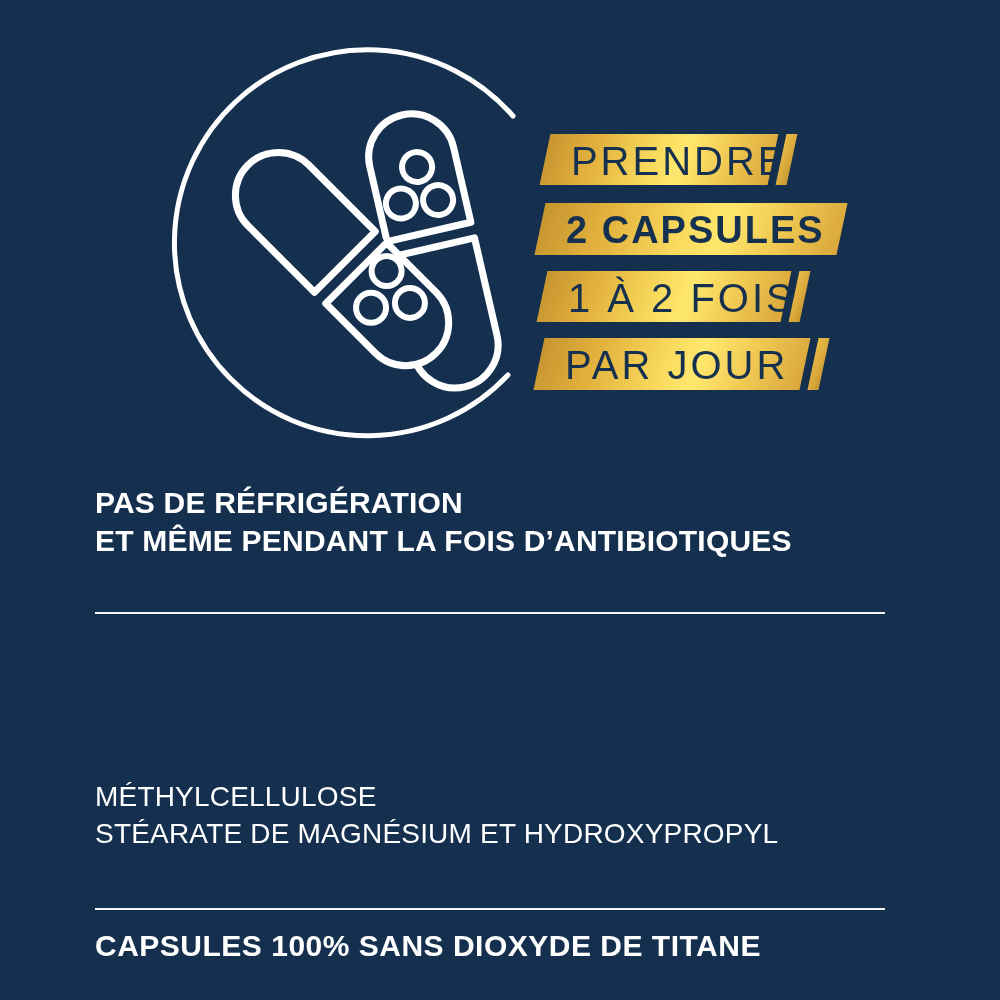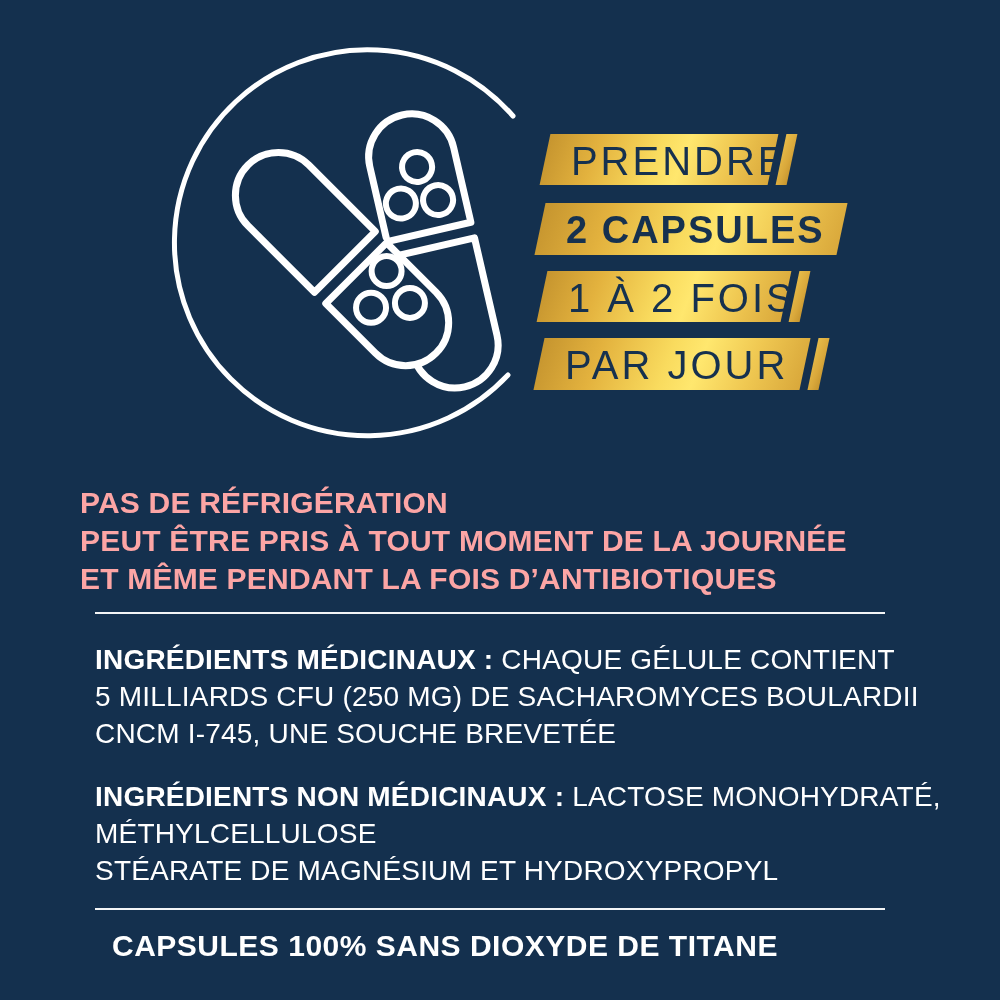--- a/index.html
+++ b/index.html
@@ -41,42 +41,42 @@
     width:11px;height:100%;
     background:linear-gradient(100deg,#E8BC49 0%,#D9A83B 60%,#C6952F 100%);
   }
   .banner1{left:545px;top:134px;width:228px;height:51px;}
   .banner2{left:540px;top:203px;width:302px;height:52px;}
   .banner3{left:542px;top:271px;width:244px;height:51px;}
   .banner4{left:539px;top:338px;width:266px;height:52px;}
 
   
   .claims{
-    position:absolute;left:80px;top:484px;width:860px;
-    color:#fca5a5;font-weight:700;font-size:30px;line-height:38px;
+    position:absolute;left:95px;top:484px;width:860px;
+    color:#ffffff;font-weight:700;font-size:30px;line-height:38px;
     letter-spacing:0.2px;white-space:nowrap;
   }
   .rule{
     position:absolute;left:95px;width:790px;height:2px;
     background:#FFFFFF;opacity:.95;
   }
   .rule1{top:612px;}
   .rule2{top:908px;}
   .para{
     position:absolute;left:95px;width:880px;
     color:#FFFFFF;font-size:28px;line-height:37px;
     letter-spacing:0.2px;white-space:nowrap;
   }
   .para .lead{font-weight:700;}
   .para1{top:641px;}
   .para2{top:778px;}
   .footer-line{
     position:absolute;left:95px;top:928px;width:880px;
     color:#FFFFFF;font-weight:700;font-size:30px;line-height:36px;
-    letter-spacing:0.5px;white-space:nowrap;margin-left:17px;
+    letter-spacing:0.5px;white-space:nowrap;
   }
 </style>
 </head>
 <body>
 
 <div class="root">
 
   <svg class="icon-svg" viewBox="0 0 440 440" aria-hidden="true">
 
     <path d="M 358 345 A 193 193 0 1 1 363 86" fill="none" stroke="#FFFFFF" stroke-width="5" stroke-linecap="round"></path>
@@ -108,34 +108,27 @@
   </div>
   <div class="banner banner3 with-stripe">
     <span class="txt">1 À 2 FOIS</span>
   </div>
   <div class="banner banner4 with-stripe">
     <span class="txt">PAR JOUR</span>
   </div>
 
   <div class="claims">
     <div>PAS DE RÉFRIGÉRATION</div>
-    <div>PEUT ÊTRE PRIS À TOUT MOMENT DE LA JOURNÉE</div>
     <div>ET MÊME PENDANT LA FOIS D’ANTIBIOTIQUES</div>
   </div>
 
   <div class="rule rule1"></div>
 
-  <div class="para para1">
-    <div><span class="lead">INGRÉDIENTS MÉDICINAUX :</span><span> CHAQUE GÉLULE CONTIENT</span></div>
-    <div>5 MILLIARDS CFU (250 MG) DE SACHAROMYCES BOULARDII</div>
-    <div>CNCM I-745, UNE SOUCHE BREVETÉE</div>
-  </div>
 
   <div class="para para2">
-    <div><span class="lead">INGRÉDIENTS NON MÉDICINAUX :</span><span> LACTOSE MONOHYDRATÉ,</span></div>
     <div>MÉTHYLCELLULOSE</div>
     <div>STÉARATE DE MAGNÉSIUM ET HYDROXYPROPYL</div>
   </div>
 
   <div class="rule rule2"></div>
 
   <div class="footer-line">CAPSULES 100% SANS DIOXYDE DE TITANE</div>
 
 </div>
 

